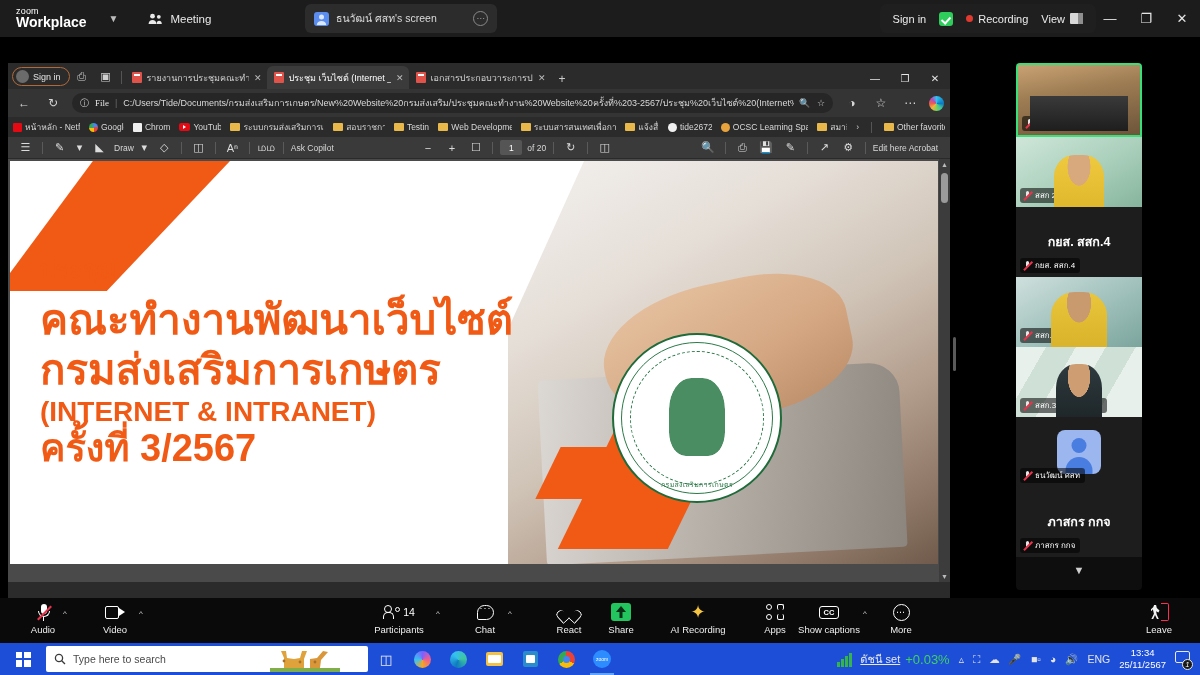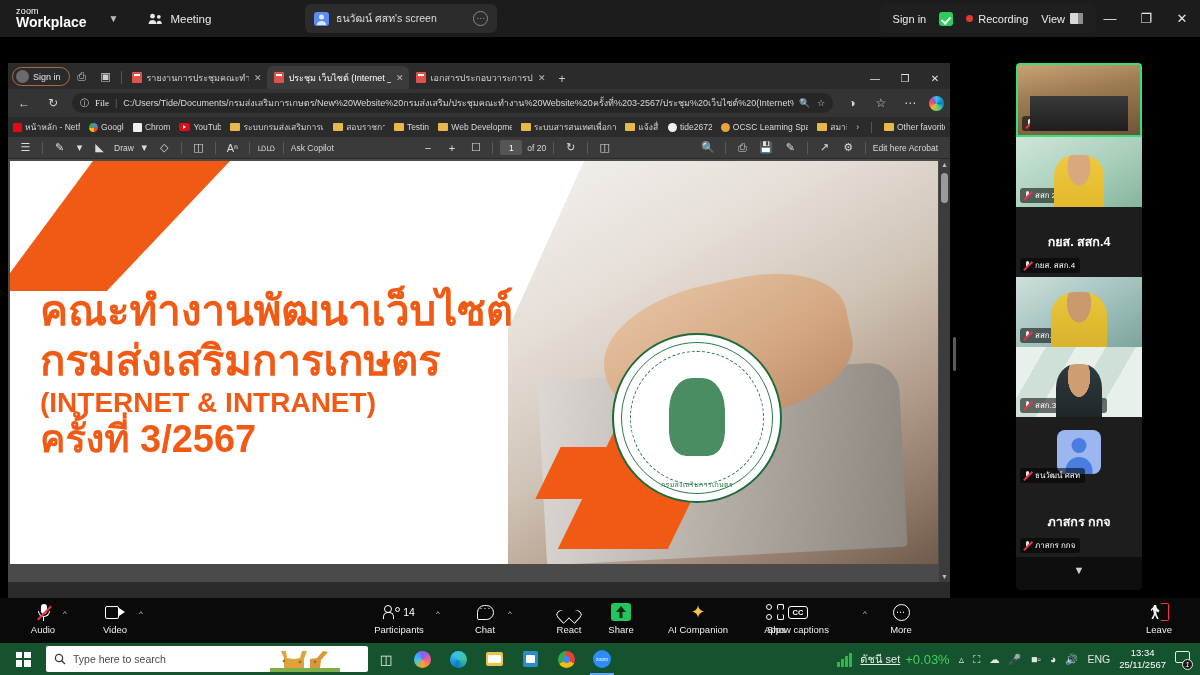--- a/index.html
+++ b/index.html
@@ -124,21 +124,21 @@
   .emblem .ring2{position:absolute;inset:16px;border-radius:50%;border:1px dashed #2b7a47;}
   .emblem .fig{position:absolute;left:50%;top:26%;transform:translateX(-50%);width:56px;height:78px;
     background:radial-gradient(ellipse at 50% 30%,#2b7a47 0 36%,transparent 37%),
                linear-gradient(#2b7a47,#2b7a47) ;
     -webkit-mask:radial-gradient(circle at 50% 18%,#000 18%,transparent 19%),linear-gradient(#000,#000);
     opacity:.85;border-radius:40% 40% 30% 30%;}
   .emblem .cap{position:absolute;left:0;right:0;bottom:11px;text-align:center;color:#2b7a47;
     font-size:7px;letter-spacing:.3px;}
   .sl-txt{position:absolute;left:30px;top:96px;width:600px;}
   .sl-pre{color:#f05a14;font-size:25px;font-weight:bold;line-height:1;}
-  .sl-h1{color:#f05a14;font-size:42px;font-weight:bold;line-height:1.18;margin-top:4px;white-space:nowrap;}
+  .sl-h1{color:#f05a14;font-size:42px;font-weight:bold;line-height:1.18;margin-top:13px;white-space:nowrap;}
   .sl-h2{color:#f05a14;font-size:42px;font-weight:bold;line-height:1.18;white-space:nowrap;}
   .sl-h3{color:#f05a14;font-size:28px;font-weight:bold;line-height:1.12;margin-top:2px;}
   .sl-h4{color:#f05a14;font-size:38px;font-weight:bold;line-height:1.15;}
   .pdf-scroll{position:absolute;right:0;top:0;width:11px;height:423px;background:#3c3c3c;}
   .pdf-thumb{position:absolute;right:2px;top:14px;width:7px;height:30px;background:#9a9a9a;border-radius:4px;}
   .pdf-up{position:absolute;right:2px;top:2px;color:#bbb;font-size:7px;}
   .pdf-dn{position:absolute;right:2px;bottom:2px;color:#bbb;font-size:7px;}
 
   .share-grip{position:absolute;left:953px;top:300px;width:3px;height:34px;background:#5a5a5a;border-radius:2px;}
 
@@ -209,21 +209,21 @@
   .ccic{width:20px;height:13px;border:1.6px solid #fff;border-radius:3px;color:#fff;font-size:7.5px;display:flex;align-items:center;justify-content:center;font-weight:bold;}
   .moric{width:17px;height:17px;border:1.6px solid #fff;border-radius:50%;color:#fff;font-size:9px;display:flex;align-items:center;justify-content:center;letter-spacing:1px;}
   .leaveic{width:19px;height:18px;position:relative;}
   .leaveic .door{position:absolute;right:0;top:0;width:8px;height:18px;border:1.7px solid #ff2d55;border-left:0;border-radius:0 2px 2px 0;}
   .leaveic .man{position:absolute;left:1px;top:2px;width:9px;height:14px;
     background:radial-gradient(circle at 50% 12%,#fff 0 26%,transparent 27%),
       linear-gradient(#fff,#fff);-webkit-mask:linear-gradient(#000,#000);opacity:.95;
     clip-path:polygon(40% 0,62% 0,70% 22%,100% 40%,88% 54%,62% 44%,70% 70%,92% 100%,72% 100%,50% 72%,30% 100%,10% 100%,38% 62%,26% 30%,10% 44%,2% 32%,30% 16%);}
 
   
-  .taskbar{position:absolute;left:0;top:643px;width:1200px;height:32px;background:#14532d;display:flex;align-items:center;}
+  .taskbar{position:absolute;left:0;top:643px;width:1200px;height:32px;background:#1d4ed8;display:flex;align-items:center;}
   .start{width:46px;height:32px;display:flex;align-items:center;justify-content:center;}
   .winlogo{width:15px;height:15px;display:grid;grid-template-columns:1fr 1fr;grid-template-rows:1fr 1fr;gap:1.6px;}
   .winlogo i{background:#fff;display:block;}
   .tsearch{width:322px;height:26px;background:#fff;border-radius:2px;display:flex;align-items:center;padding:0 8px;gap:7px;position:relative;overflow:hidden;}
   .tsearch .ph{color:#4a4a4a;font-size:10.5px;}
   .giraffe{position:absolute;right:28px;top:1px;width:70px;height:26px;}
   .tview{width:36px;height:32px;display:flex;align-items:center;justify-content:center;color:#e9e9e9;font-size:13px;}
   .tapp{width:36px;height:32px;display:flex;align-items:center;justify-content:center;position:relative;}
   .tapp.act::after{content:"";position:absolute;left:6px;right:6px;bottom:0;height:2px;background:#60a5fa;}
   .ic-copilot{width:17px;height:17px;border-radius:50%;background:conic-gradient(#7b61ff,#f25d8e,#f5a623,#39c2f3,#7b61ff);}
@@ -596,36 +596,36 @@
       <div class="zicon">
           <span class="shareic"></span>
         </div>
       <div class="lbl">Share</div>
     </div>
 
     <div class="zitem" style="left:659px;width:78px">
       <div class="zicon">
           <span class="sparkle">✦</span>
         </div>
-      <div class="lbl">AI Companion</div>
+      <div class="lbl">AI Recording</div>
     </div>
 
     <div class="zitem" style="left:742px">
       <div class="zicon">
           <span class="appsic">
             <span class="a"></span>
             <span class="b"></span>
             <span class="c"></span>
             <span class="d"></span>
           </span>
         </div>
       <div class="lbl">Apps</div>
     </div>
 
-    <div class="zitem" style="left:760px;width:76px">
+    <div class="zitem" style="left:791px;width:76px">
       <div class="zicon">
           <span class="ccic">CC</span>
         </div>
       <div class="lbl">Show captions</div>
     </div>
     <div class="zcaret" style="left:863px">^</div>
 
     <div class="zitem" style="left:868px">
       <div class="zicon">
           <span class="moric">⋯</span>

